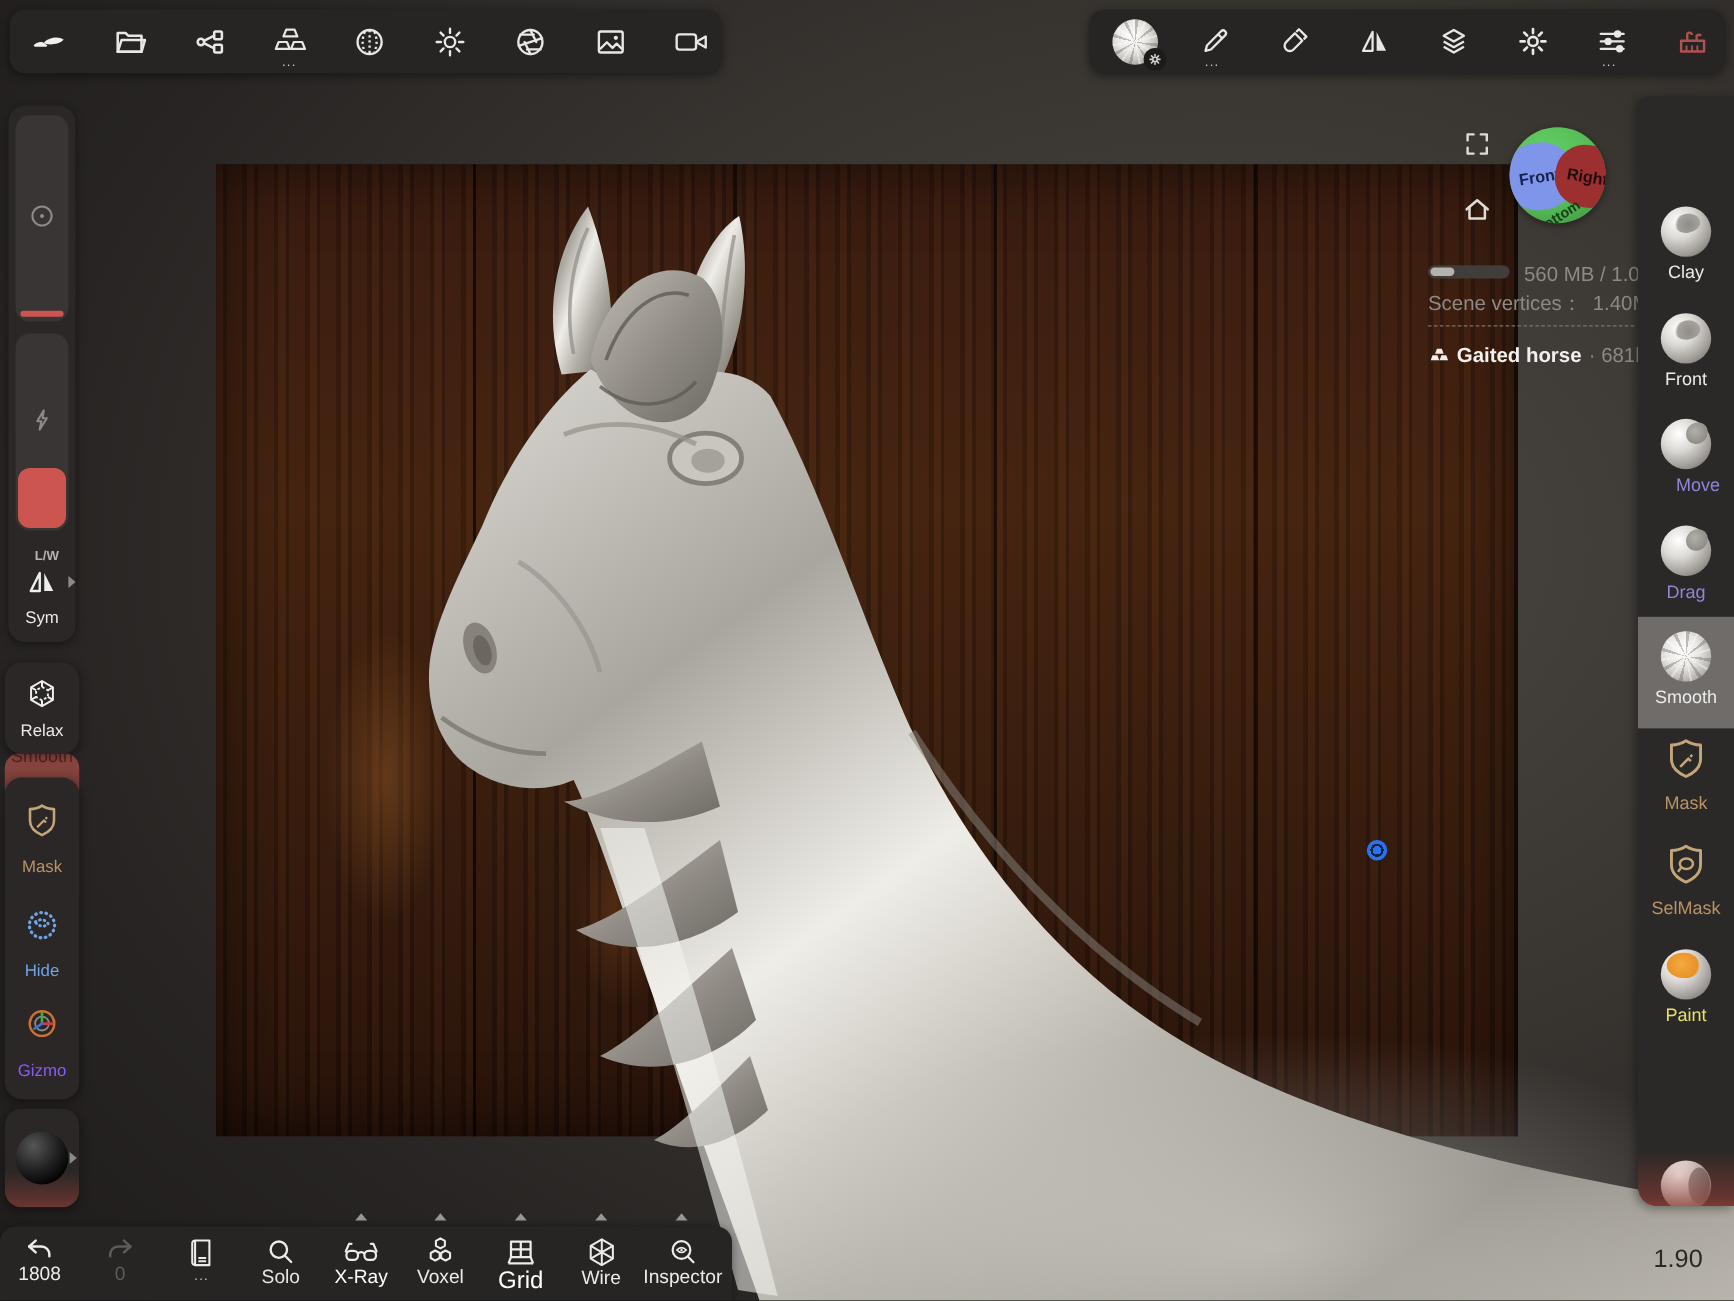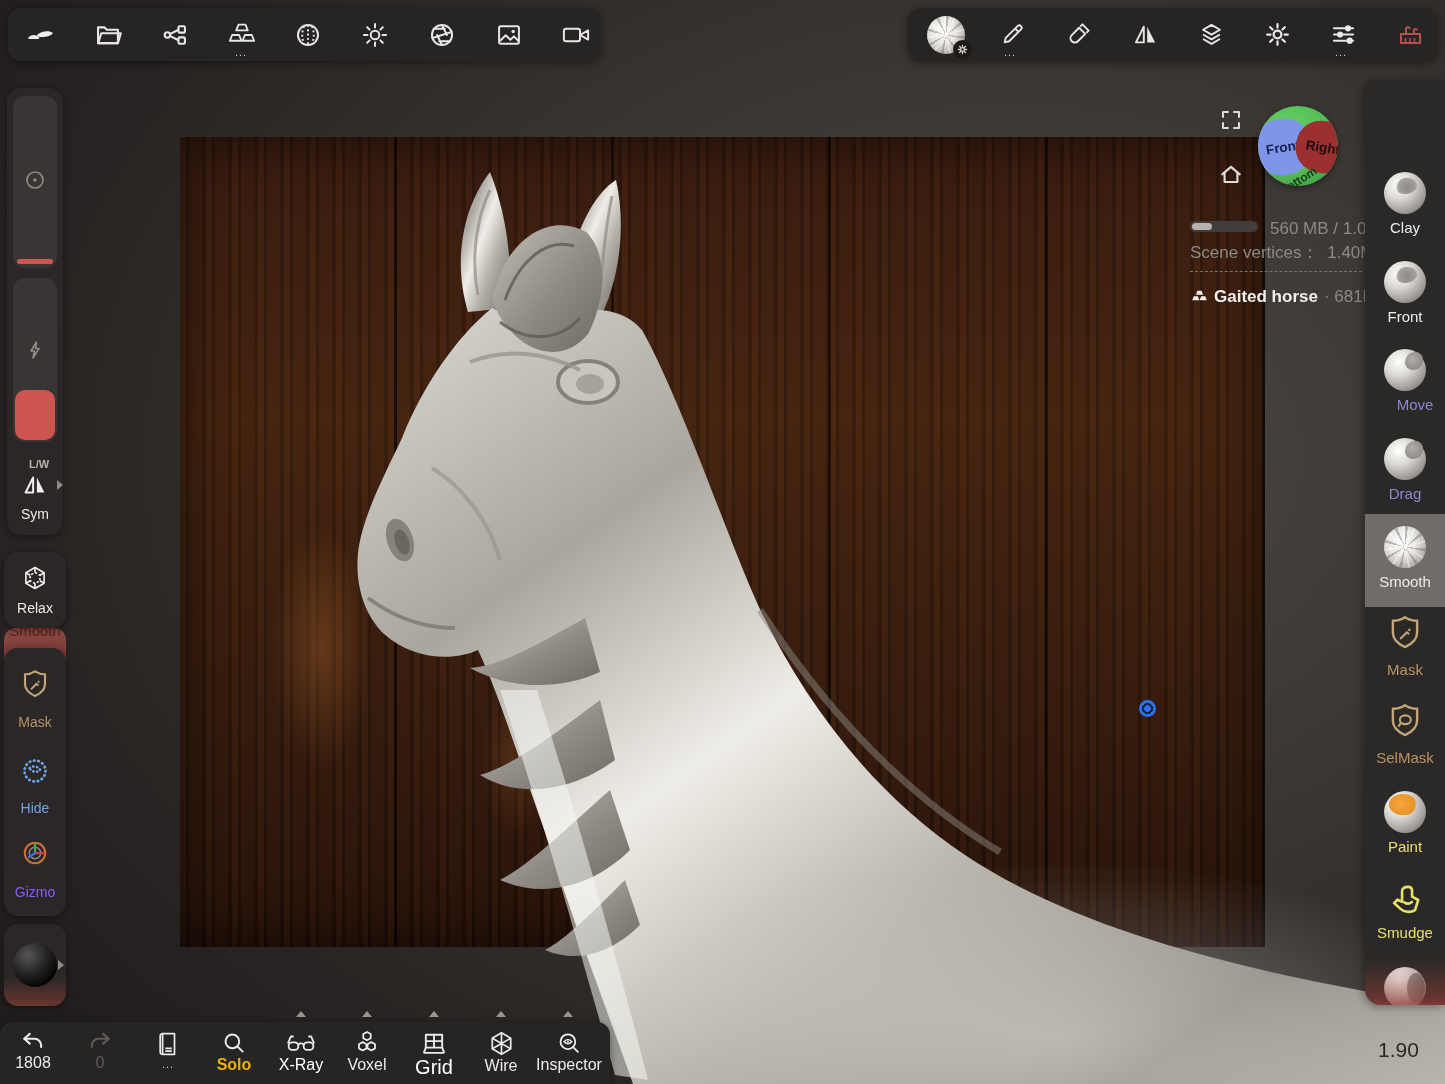--- a/index.html
+++ b/index.html
@@ -394,27 +394,20 @@
         <path d="M12 2c2.5 1.6 5.2 2.2 7.5 2.2v7.3c0 4.5-3.6 7.3-7.5 9-3.9-1.7-7.5-4.5-7.5-9V4.2C6.8 4.2 9.5 3.6 12 2z"></path>
         <ellipse cx="12.2" cy="11" rx="3.4" ry="2.7" stroke-width="1.3"></ellipse>
           <path d="M9.6 12.8l-1.7 2.4" stroke-width="1.3"></path>
         </svg>
       <div class="tl" style="color:#b99265;">SelMask</div>
     </div>
     <div class="rtool" style="top:705px;">
       <div class="sph sphere paintcap"></div>
       <div class="tl" style="color:#e4e06a;">Paint</div>
     </div>
-    <div class="rtool" style="top:793px;">
-      <svg class="ic" style="margin-top:8px;" width="40" height="38" viewBox="0 0 26 24" fill="none" stroke="#e4e06a" stroke-width="1.7" stroke-linejoin="round" stroke-linecap="round">
-        <path d="M15 3.5c1.6 0 2.6 1.1 2.6 2.7v3.6l4 2.2-2.1 6.6c-3.2 1.8-7.2 1.3-9.6-1l-4-3.6 2.2-2.2 3 1.4V6.2c0-1.6 1.3-2.7 3.9-2.7z"></path>
-        <path d="M12.5 13.5c1.5 1 3.5 1 5-.2"></path>
-        </svg>
-      <div class="tl" style="color:#e4e06a;">Smudge</div>
-    </div>
     <div class="rtool" style="top:881px;">
       <div class="sph sphere flat"></div>
 
     </div>
 
   </div>
 
   <div class="tbar" style="left:0;top:1022px;width:610px;height:62px;border-radius:13px 13px 0 0;">
     <div style="position:absolute;left:10px;top:6px;width:46px;height:54px;text-align:center;">
       <svg class="ic" style="margin:2px auto 0;" width="26" height="24" viewBox="0 0 24 22" fill="none" stroke="#ecebe9" stroke-width="1.9" stroke-linecap="round" stroke-linejoin="round">
@@ -435,21 +428,21 @@
         <path d="M6 2.5h11v19H6a2.2 2.2 0 0 1-2.2-2.2V4.7A2.2 2.2 0 0 1 6 2.5z"></path>
         <path d="M6 2.5v19M8.5 16h6M8.5 18.5h6"></path>
         </svg>
       <div style="font-size:11px;letter-spacing:1px;color:#cfccc9;margin-top:1px;">...</div>
     </div>
     <div style="position:absolute;left:208px;top:6px;width:52px;height:54px;text-align:center;">
       <svg class="ic" style="margin:2px auto 0;" width="26" height="26" viewBox="0 0 24 24" fill="none" stroke="#ecebe9" stroke-width="1.8" stroke-linecap="round">
         <circle cx="10.5" cy="10.5" r="6.3"></circle>
           <path d="M15.2 15.2L20 20"></path>
         </svg>
-      <div style="font-size:16px;color:#eab308;font-weight:bold;">Solo</div>
+      <div style="font-size:16px;color:#e5e5e5;">Solo</div>
     </div>
     <div style="position:absolute;left:272px;top:6px;width:58px;height:54px;text-align:center;">
       <svg class="ic" style="margin:4px auto 0;" width="30" height="24" viewBox="0 0 28 20" fill="none" stroke="#ecebe9" stroke-width="1.7" stroke-linecap="round" stroke-linejoin="round">
         <path d="M2 9l2.5-6h2M26 9l-2.5-6h-2"></path>
         <rect x="2.5" y="8.5" width="9" height="7" rx="3.2"></rect>
           <rect x="16.5" y="8.5" width="9" height="7" rx="3.2"></rect>
         <path d="M11.5 10.5c1.2-1.4 3.8-1.4 5 0"></path>
         </svg>
       <div style="font-size:16px;color:#ffffff;">X-Ray</div>
     </div>

